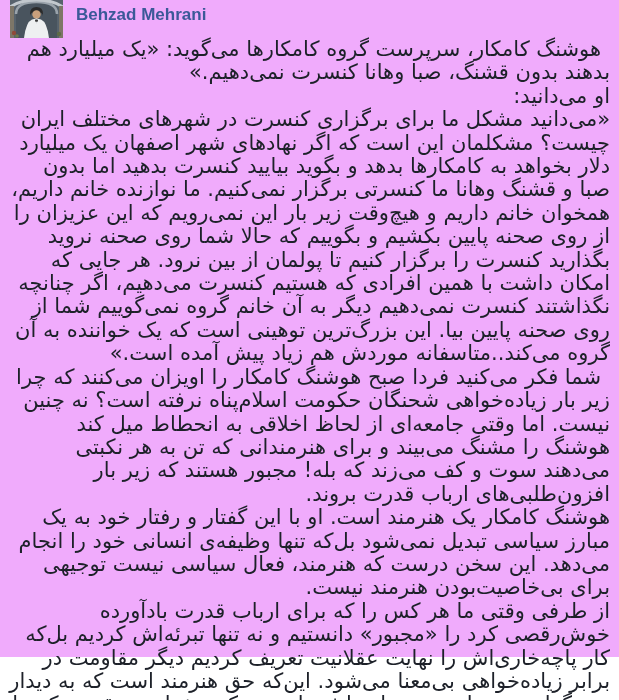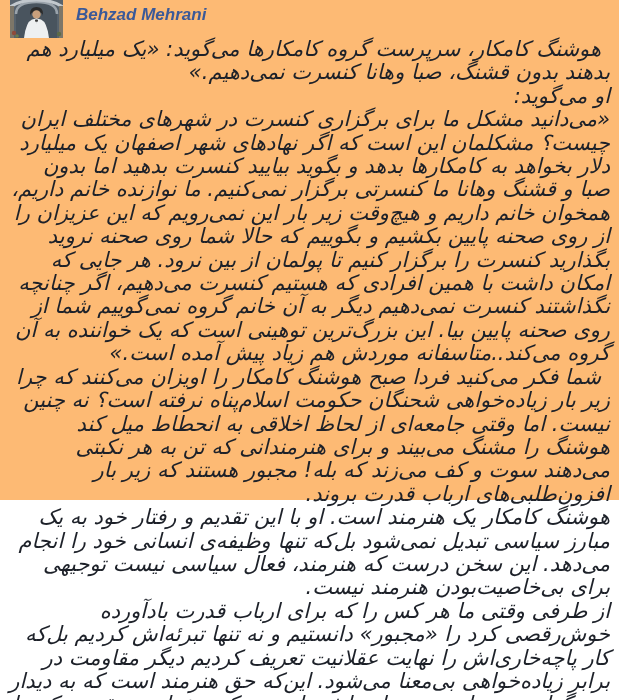--- a/index.html
+++ b/index.html
@@ -9,23 +9,22 @@
   }
   body {
     width: 619px;
     height: 700px;
     overflow: hidden;
     font-family: "DejaVu Sans", sans-serif;
   }
   .page {
     position: relative;
     width: 619px;
-    height: 500px;
-    background: #fdba74;
-    font-style: italic;
+    height: 657px;
+    background: #f0abfc;
   }
   .post-header {
     position: relative;
     height: 38px;
     display: flex;
     align-items: flex-start;
   }
   .avatar {
     position: relative;
     margin-left: 10px;
@@ -95,20 +94,20 @@
           <rect x="25" y="19.5" width="3" height="2.2" rx="1" fill="#3a3a3a"></rect>
         </svg>
       </span>
     </div>
 
     <a class="author-name" style="color: rgb(59, 89, 152);">Behzad Mehrani</a>
   </div>
 
   <div class="post-body" style="color: rgb(29, 33, 41);">
       <p class="post-paragraph indented">هوشنگ کامکار، سرپرست گروه کامکارها می‌گوید: «یک میلیارد هم بدهند بدون قشنگ، صبا وهانا کنسرت نمی‌دهیم.»</p>
-      <p class="post-paragraph">او می‌گوید:</p>
+      <p class="post-paragraph">او می‌دانید:</p>
       <p class="post-paragraph">«می‌دانید مشکل ما برای برگزاری کنسرت در شهرهای مختلف ایران چیست؟ مشکلمان این است که اگر نهادهای شهر اصفهان یک میلیارد دلار بخواهد به کامکارها بدهد و بگوید بیایید کنسرت بدهید اما بدون صبا و قشنگ وهانا ما کنسرتی برگزار نمی‌کنیم. ما نوازنده خانم داریم، همخوان خانم داریم و هیچ‌وقت زیر بار این نمی‌رویم که این عزیزان را از روی صحنه پایین بکشیم و بگوییم که حالا شما روی صحنه نروید بگذارید کنسرت را برگزار کنیم تا پولمان از بین نرود. هر جایی که امکان داشت با همین افرادی که هستیم کنسرت می‌دهیم، اگر چنانچه نگذاشتند کنسرت نمی‌دهیم دیگر به آن خانم گروه نمی‌گوییم شما از روی صحنه پایین بیا. این بزرگ‌ترین توهینی است که یک خواننده به آن گروه می‌کند..متاسفانه موردش هم زیاد پیش آمده است.»</p>
       <p class="post-paragraph indented">شما فکر می‌کنید فردا صبح هوشنگ کامکار را اویزان می‌کنند که چرا زیر بار زیاده‌خواهی شحنگان حکومت اسلام‌پناه نرفته است؟ نه چنین نیست. اما وقتی جامعه‌ای از لحاظ اخلاقی به انحطاط میل کند هوشنگ را مشنگ می‌بیند و برای هنرمندانی که تن به هر نکبتی می‌دهند سوت و کف می‌زند که بله! مجبور هستند که زیر بار افزون‌طلبی‌های ارباب قدرت بروند.</p>
-      <p class="post-paragraph">هوشنگ کامکار یک هنرمند است. او با این تقدیم و رفتار خود به یک مبارز سیاسی تبدیل نمی‌شود بل‌که تنها وظیفه‌ی انسانی خود را انجام می‌دهد. این سخن درست که هنرمند، فعال سیاسی نیست توجیهی برای بی‌خاصیت‌بودن هنرمند نیست.</p>
+      <p class="post-paragraph">هوشنگ کامکار یک هنرمند است. او با این گفتار و رفتار خود به یک مبارز سیاسی تبدیل نمی‌شود بل‌که تنها وظیفه‌ی انسانی خود را انجام می‌دهد. این سخن درست که هنرمند، فعال سیاسی نیست توجیهی برای بی‌خاصیت‌بودن هنرمند نیست.</p>
       <p class="post-paragraph">از طرفی وقتی ما هر کس را که برای ارباب قدرت بادآورده خوش‌رقصی کرد را «مجبور» دانستیم و نه تنها تبرئه‌اش کردیم بل‌که کار پاچه‌خاری‌اش را نهایت عقلانیت تعریف کردیم دیگر مقاومت در برابر زیاده‌خواهی بی‌معنا می‌شود. این‌که حق هنرمند است که به دیدار ستم‌گران برود یا نرود و جایزه‌اش را به هر کس خواست تقدیم بکند یا نکند و در هر نقشی که خواست ایفای نقش بکند یا نکند می‌شود بهانه‌ای که هر کس هر طور خواست برای قدرت خوش‌رقصی بکند و در نهایت فرقی بین او و آن‌کس که با شرافت زیر بار ستم نرفته باقی نماند.</p>
     </div>
 
 </div>
 
 </body></html>

